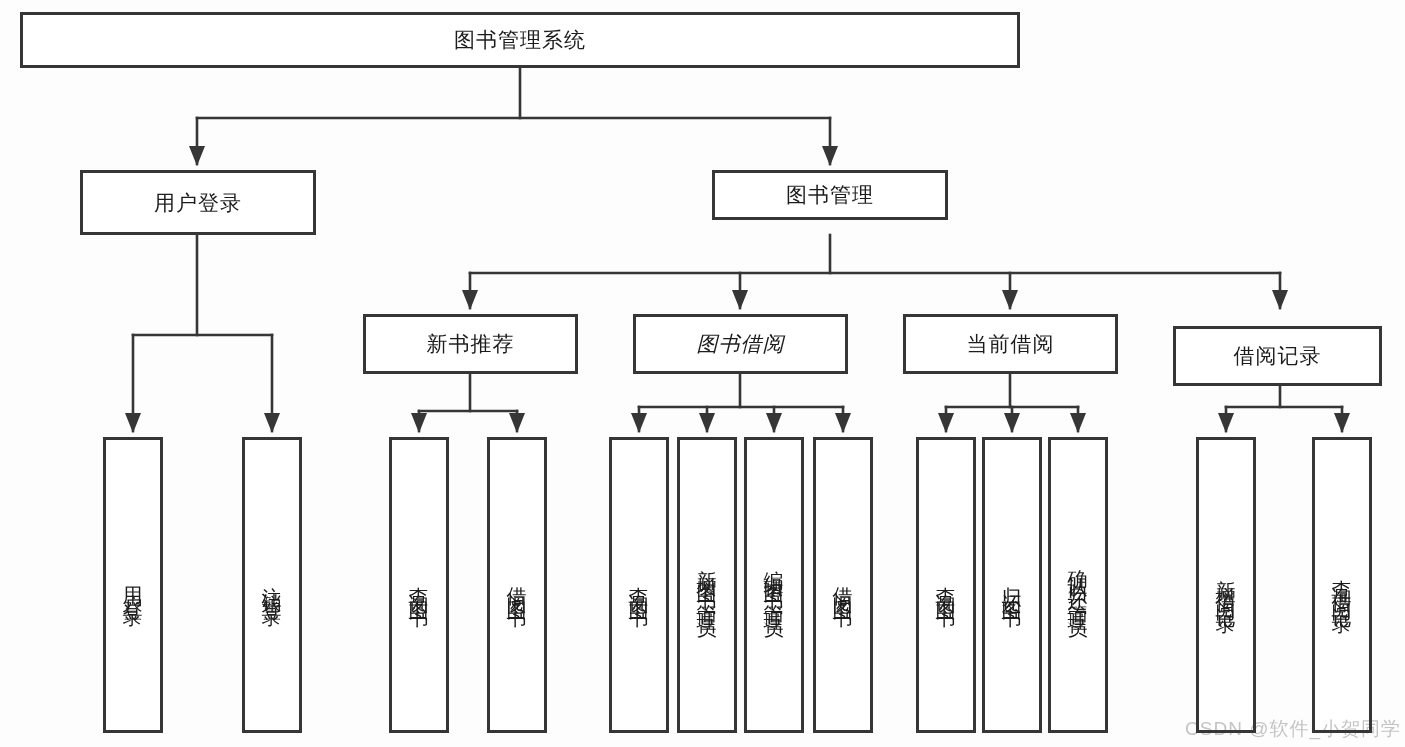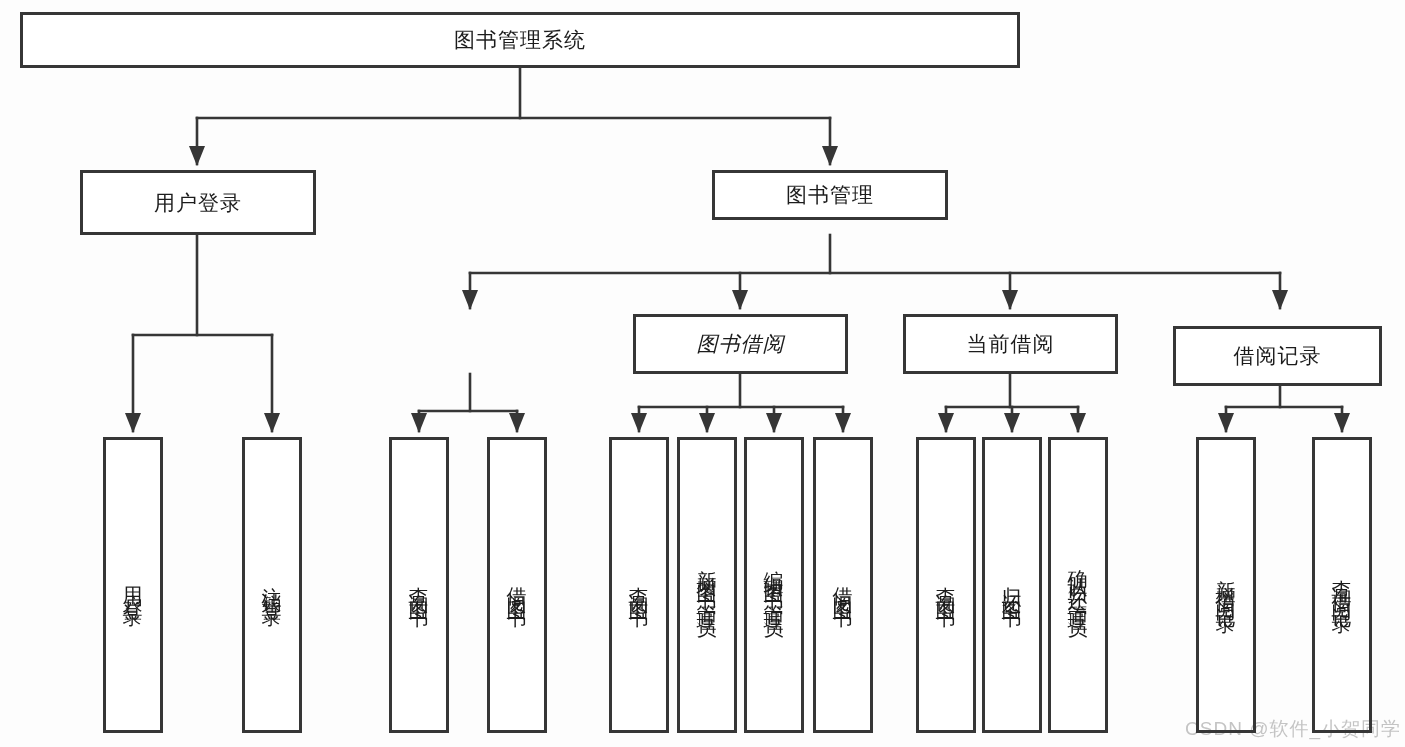--- a/index.html
+++ b/index.html
@@ -111,20 +111,23 @@
     <span class="lbl">图书管理系统</span>
   </div>
 
   <div class="node" style="left:80px; top:170px; width:236px; height:65px;">
     <span class="lbl">用户登录</span>
   </div>
   <div class="node" style="left:712px; top:170px; width:236px; height:50px;">
     <span class="lbl">图书管理</span>
   </div>
 
+  <div class="node" style="left:363px; top:314px; width:215px; height:60px;">
+    <span class="lbl">新书推荐</span>
+  </div>
   <div class="node" style="left:633px; top:314px; width:215px; height:60px;font-style:italic;">
     <span class="lbl">图书借阅</span>
   </div>
   <div class="node" style="left:903px; top:314px; width:215px; height:60px;text-align:right;">
     <span class="lbl">当前借阅</span>
   </div>
   <div class="node" style="left:1173px; top:326px; width:209px; height:60px;">
     <span class="lbl">借阅记录</span>
   </div>
 

